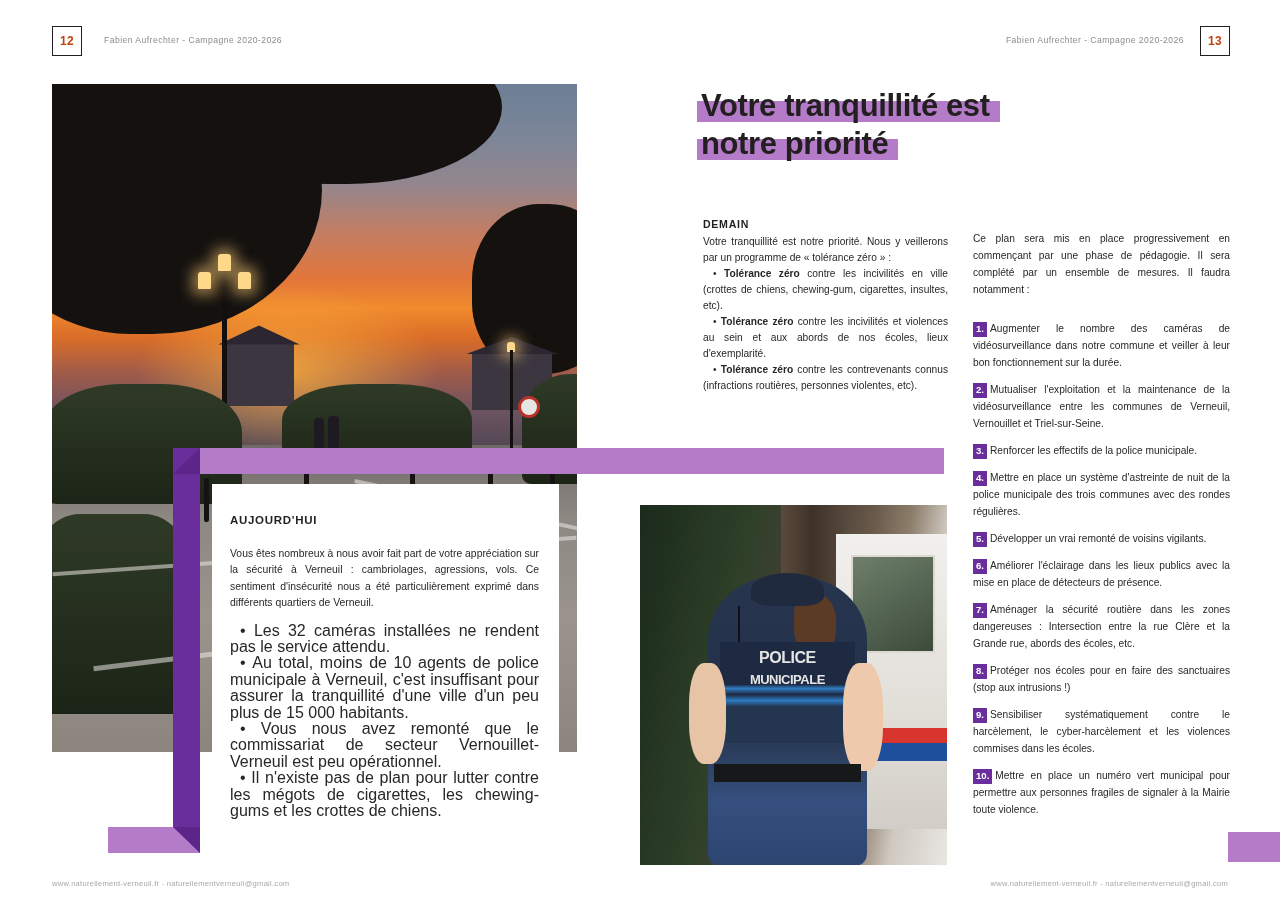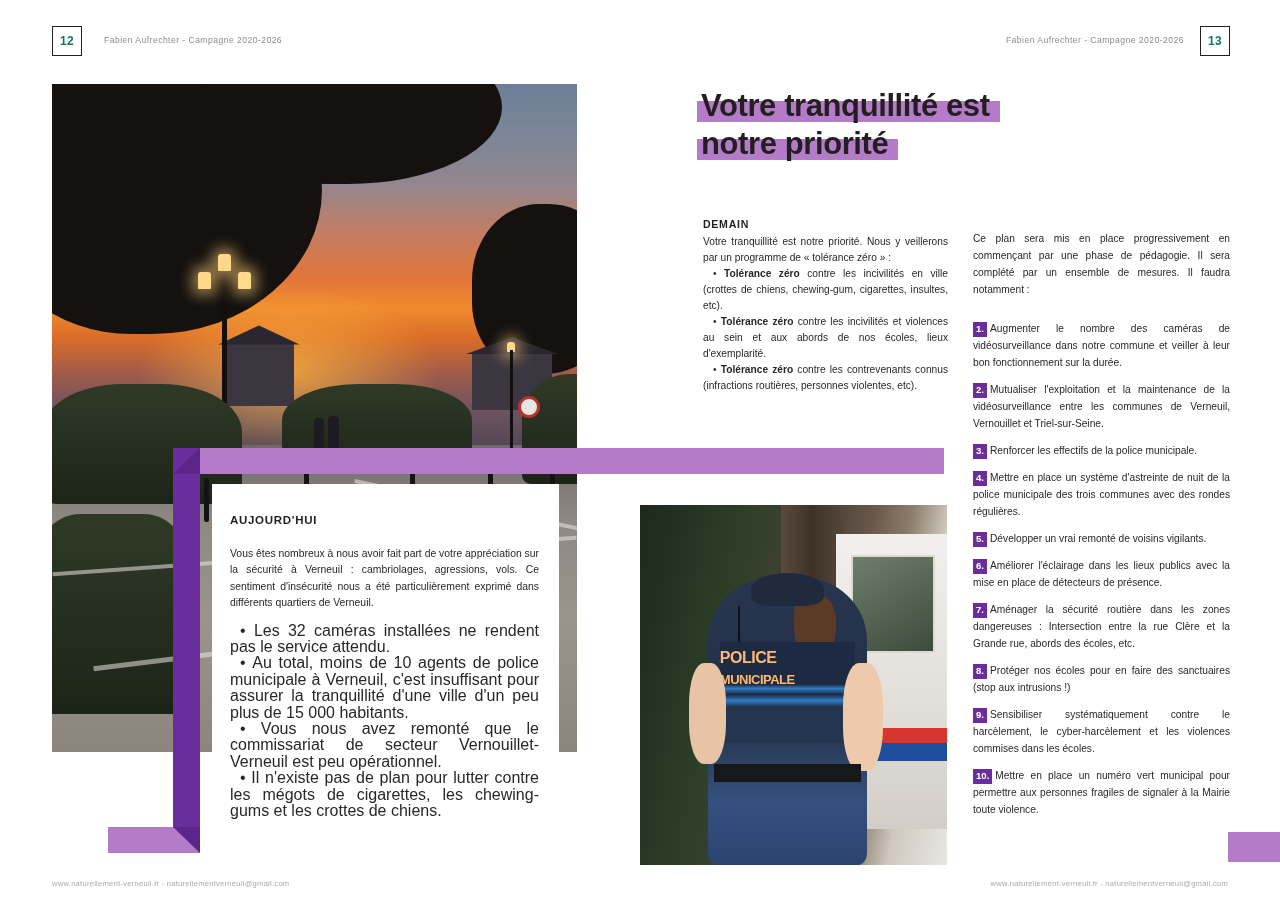--- a/index.html
+++ b/index.html
@@ -25,21 +25,21 @@
     position: absolute;
     width: 28px;
     height: 28px;
     border: 1.4px solid #231f20;
     display: flex;
     align-items: center;
     justify-content: center;
     font-size: 12px;
     font-weight: bold;
     letter-spacing: .3px;
-    color: #0f766e;
+    color: #c2410c;
   }
   #folio-left  { left: 52px;  top: 26px; }
   #folio-right { left: 1200px; top: 26px; }
 
   .running-head {
     position: absolute;
     top: 35px;
     font-size: 8.6px;
     letter-spacing: .45px;
     color: #8b8b8b;
@@ -325,22 +325,22 @@
   .pp-officer {
     position:absolute; left:22%; top:20%; width:52%; height:80%;
     background: linear-gradient(to bottom,#27354f 0%,#223049 46%,#2b3d5c 60%,#35507e 78%,#2c4470 100%);
     border-radius: 42% 42% 6% 6% / 22% 22% 4% 4%;
   }
   .pp-vest {
     position:absolute; left:26%; top:38%; width:44%; height:28%;
     background: linear-gradient(to bottom,#1d2a42 0%,#1d2a42 42%,#2f7cc4 46%,#1d2a42 52%,#2f7cc4 58%,#24354f 64%,#24354f 100%);
   }
   .pp-text1, .pp-text2 {
-    position:absolute; color:#fdba74; font-weight:bold; letter-spacing:-.5px;
-    font-family:"Liberation Sans", sans-serif; width:44%; left:26%;
+    position:absolute; color:#e5e5e5; font-weight:bold; letter-spacing:-.5px;
+    font-family:"Liberation Sans", sans-serif; text-align:center; width:44%; left:26%;
   }
   .pp-text1 { top:40%; font-size:16px; }
   .pp-text2 { top:46.5%; font-size:13px; }
   .pp-cap {
     position:absolute; left:36%; top:19%; width:24%; height:9%;
     background:#1f2a3e; border-radius:50% 50% 30% 30%;
   }
   .pp-hair {
     position:absolute; left:50%; top:25%; width:14%; height:18%;
     background:#5b3a26; border-radius: 30% 40% 50% 50%;

